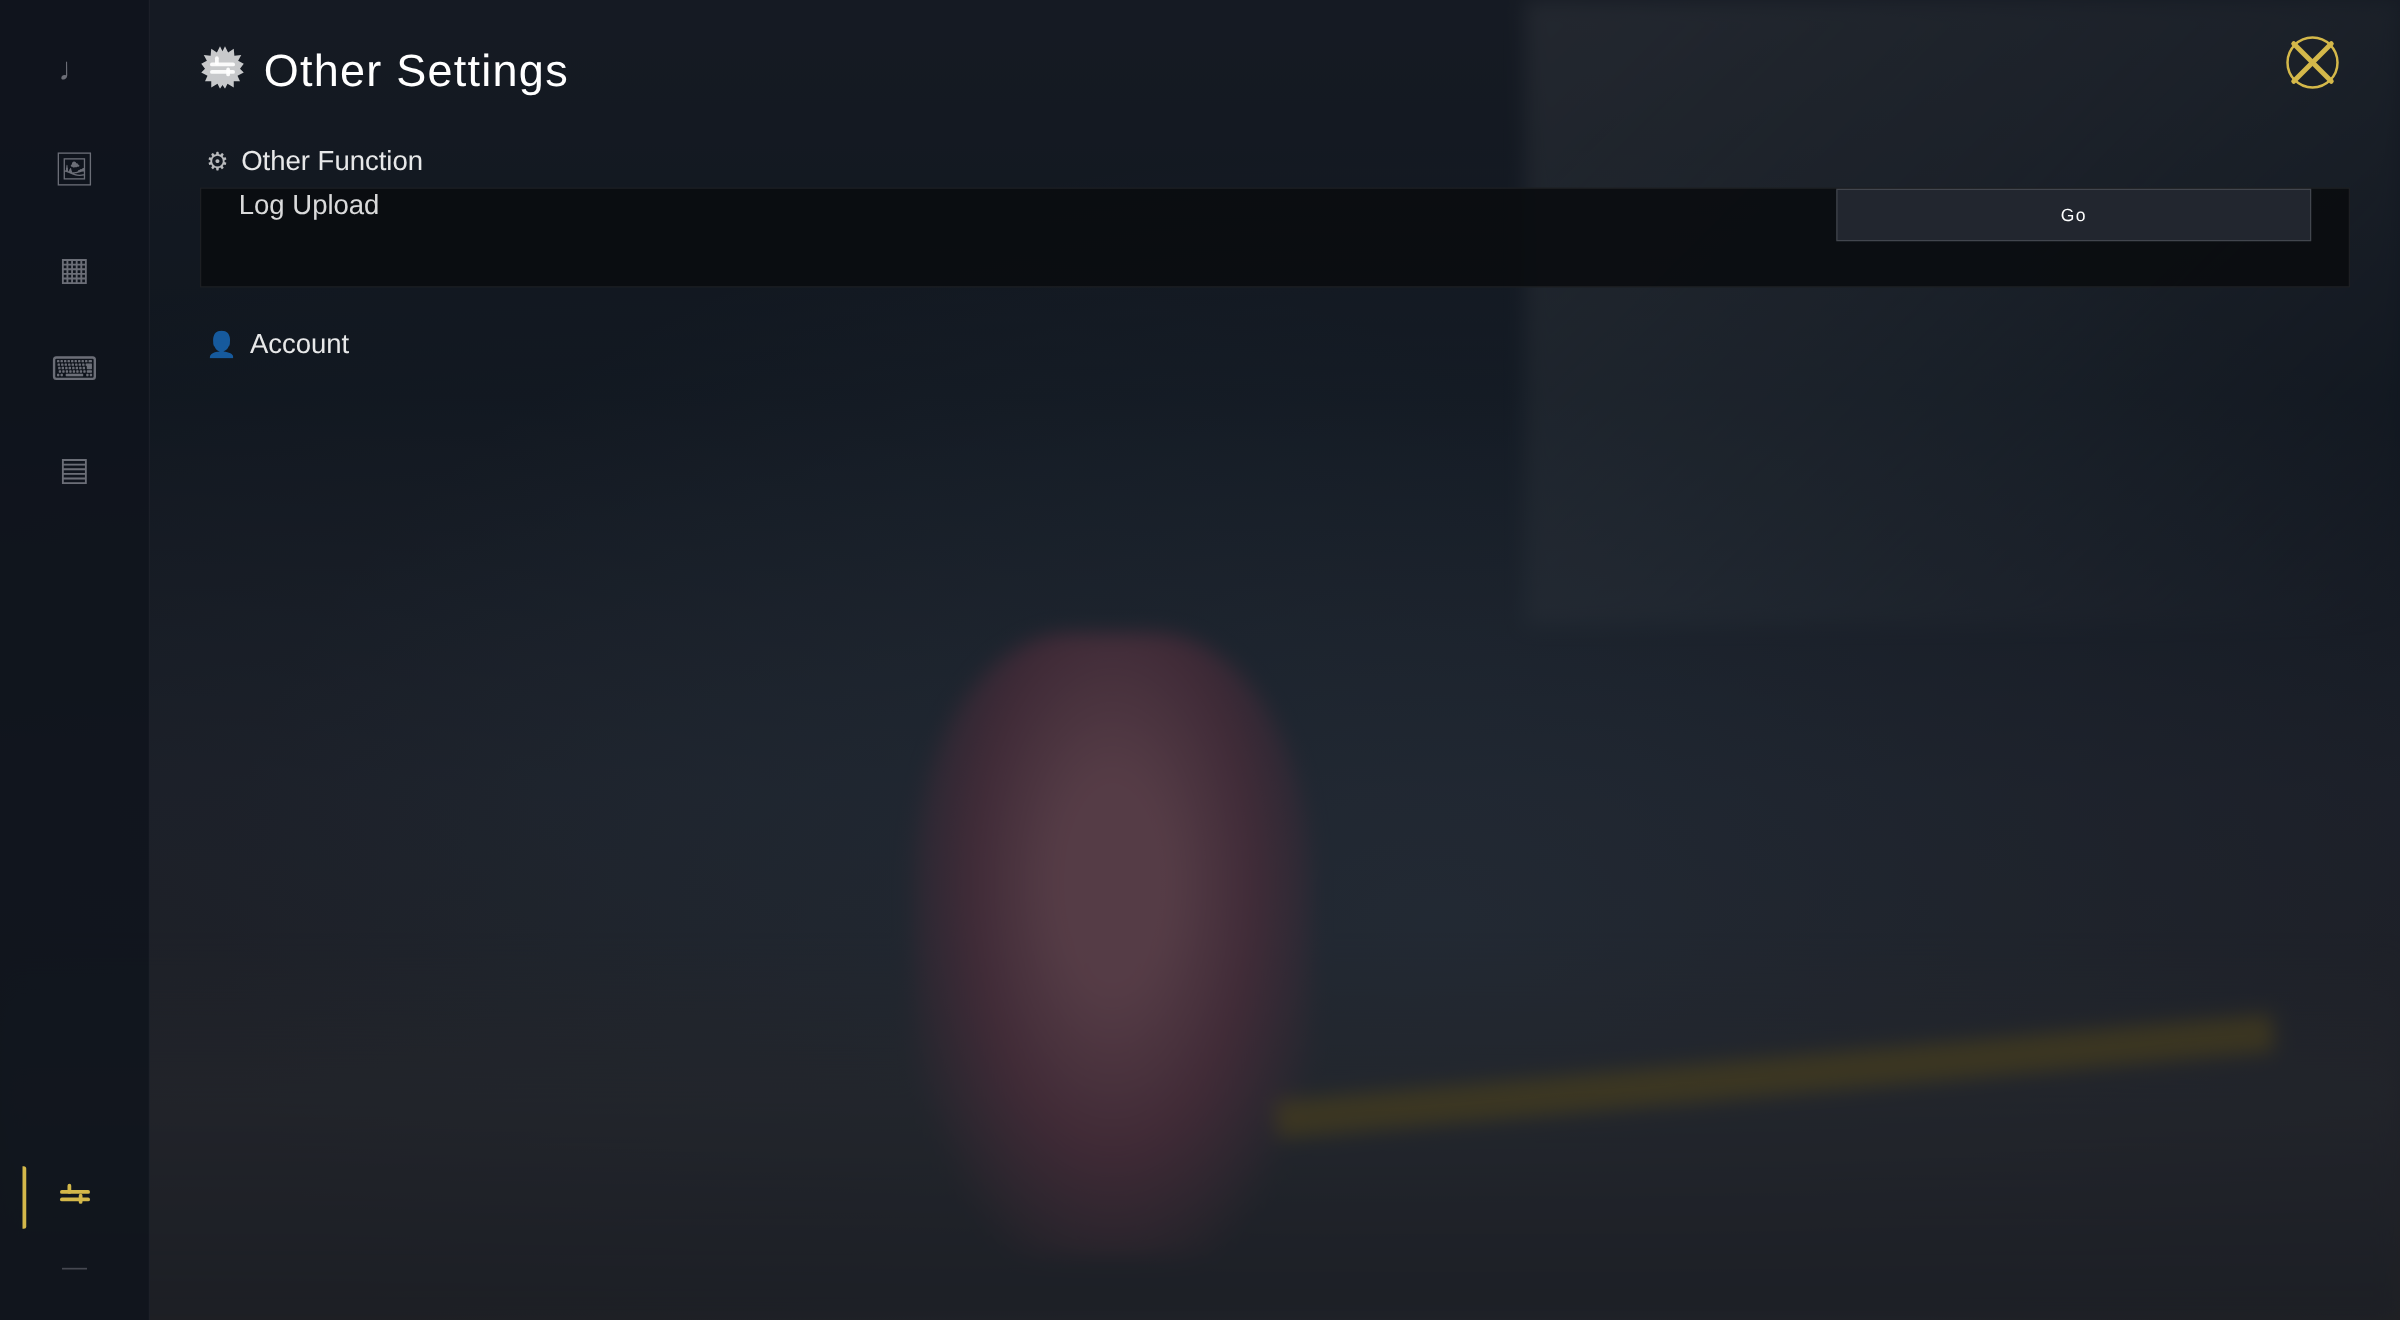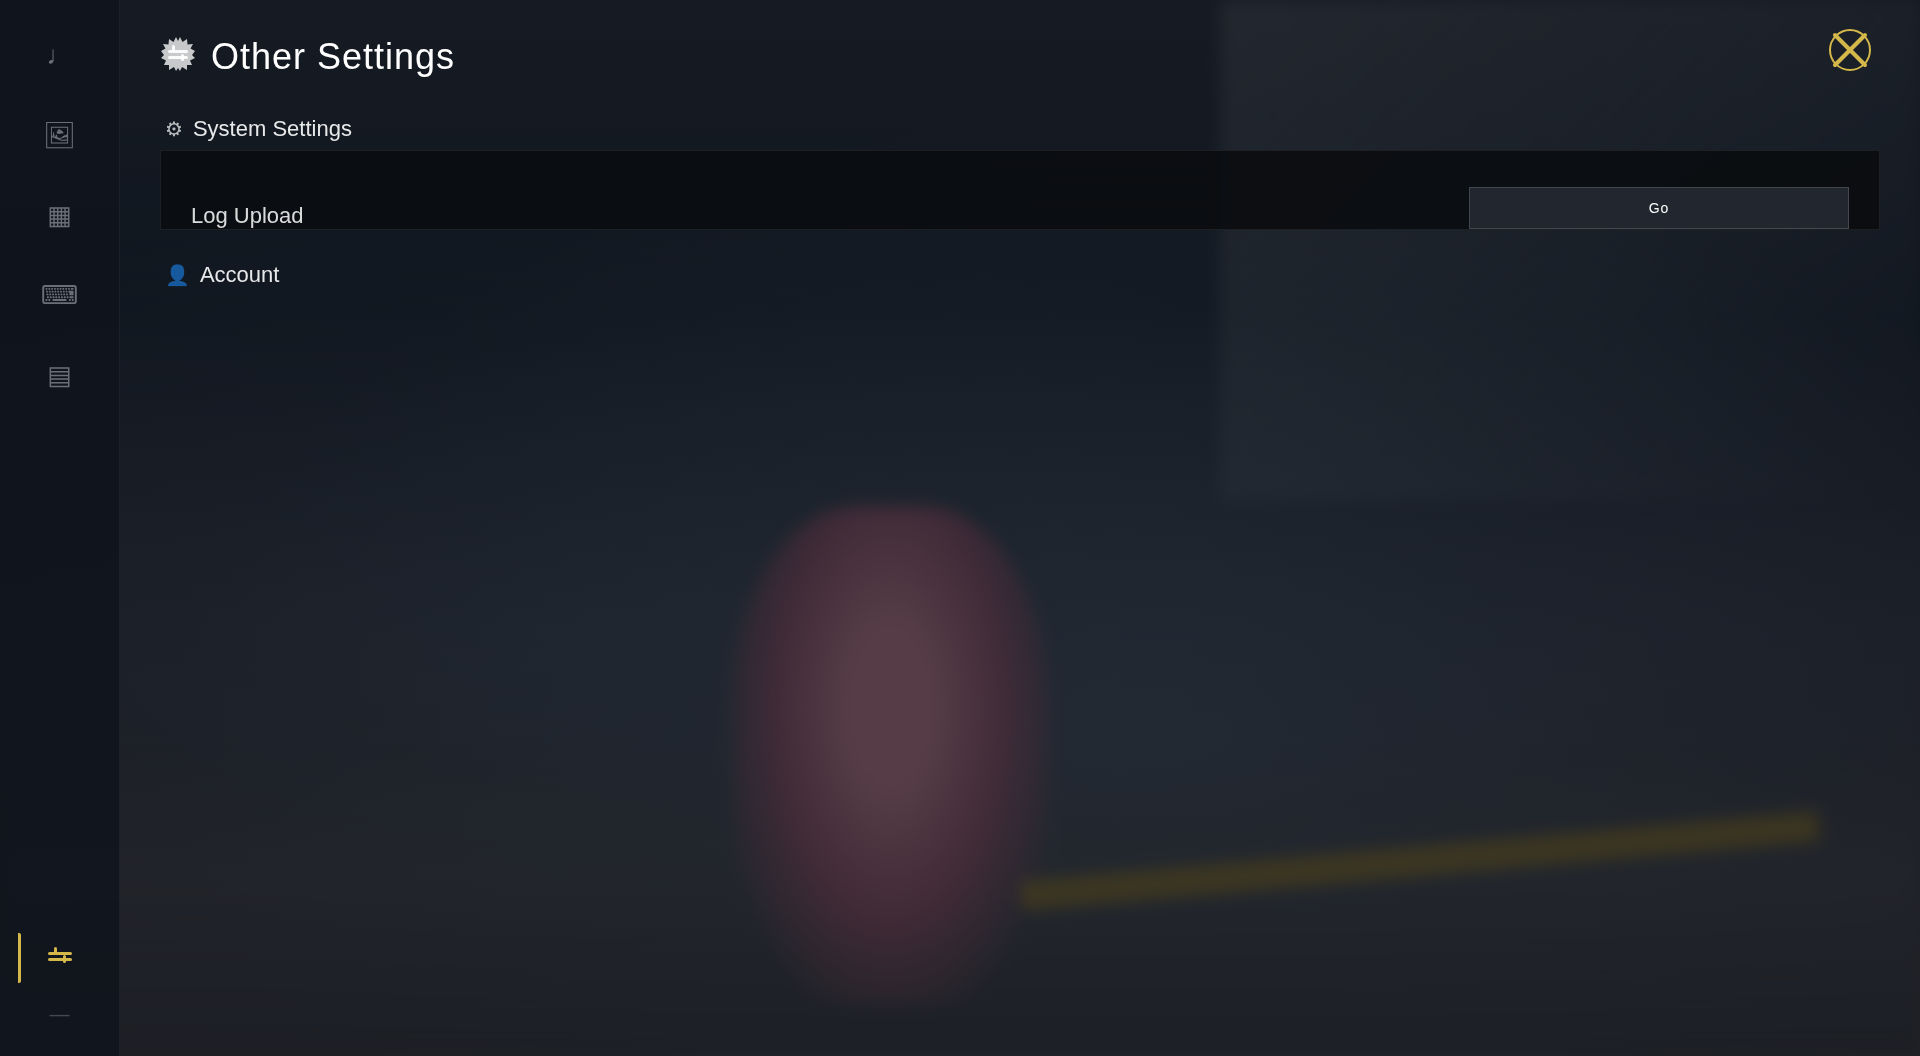--- a/index.html
+++ b/index.html
@@ -200,21 +200,21 @@
     .section-header-icon {
       font-size: 20px;
       color: rgba(255, 255, 255, 0.7);
     }
 
     
     .settings-row {
       background: rgba(10, 12, 15, 0.9);
       border: 1px solid rgba(255, 255, 255, 0.08);
       display: flex;
-      align-items: flex-end;
+      align-items: flex-start;
       padding: 0 30px;
       height: 80px;
       margin-bottom: 2px;
     }
 
     .row-label {
       flex: 1;
       color: rgba(255, 255, 255, 0.85);
       font-size: 22px;
       font-weight: 400;
@@ -297,21 +297,21 @@
         <rect x="21" y="19" width="3" height="7" rx="1.5" fill="rgba(255,255,255,0.9)"></rect>
         <rect x="8" y="21" width="20" height="3" rx="1.5" fill="rgba(255,255,255,0.9)"></rect>
       </svg>
     </span>
     <span class="header-title">Other Settings</span>
   </div>
 
   <div class="section">
     <div class="section-header">
       <span class="section-header-icon">⚙</span>
-      <span>System Settings</span>
+      <span>Other Function</span>
     </div>
 
     <div class="settings-row">
       <span class="row-label">Log Upload</span>
       <div class="row-action">
         <button class="action-button">Go</button>
       </div>
     </div>
   </div>
 

